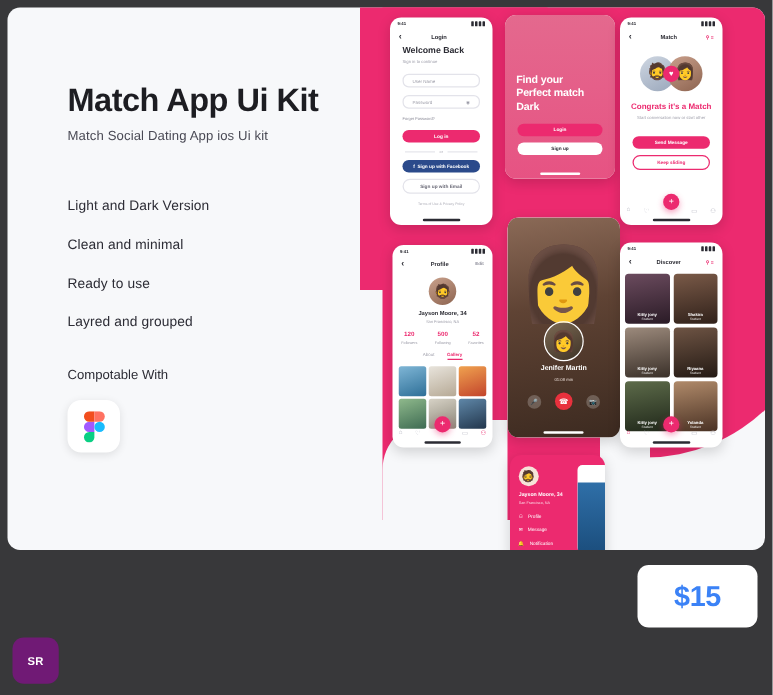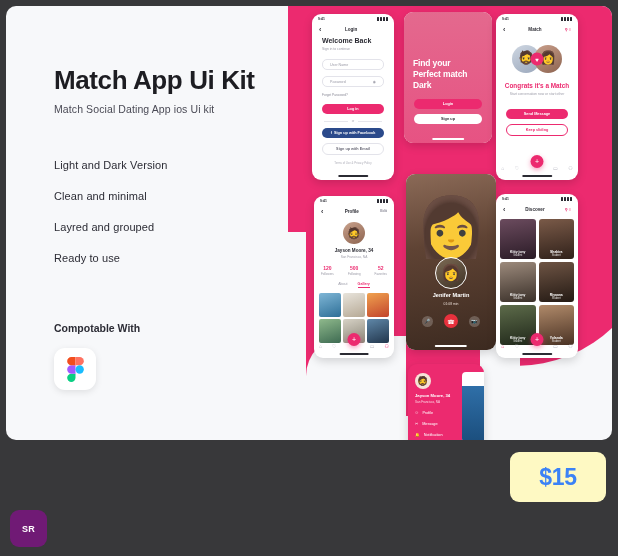--- a/index.html
+++ b/index.html
@@ -48,21 +48,21 @@
   }
 
   
   .info{position:absolute;left:48px;top:60px;width:230px;}
   .kit-title{
     font-size:26px;font-weight:bold;color:#1d1d22;letter-spacing:-0.4px;
     margin:0 0 8px 0;line-height:1.1;
   }
   .kit-sub{font-size:10.5px;color:#4a4a55;margin:0 0 44px 0;letter-spacing:.1px;}
   .feat{font-size:11px;color:#2c2c35;margin-bottom:19px;letter-spacing:.1px;}
-  .compat-label{font-size:10.5px;color:#2c2c35;margin-top:58px;margin-bottom:14px;font-weight:bold;}
+  .compat-label{font-size:10.5px;color:#2c2c35;margin-top:30px;margin-bottom:14px;}
   .figma-box{
     width:42px;height:42px;background:#fff;border-radius:11px;
     box-shadow:0 2px 7px rgba(0,0,0,.10);position:relative;
   }
   .figma-glyph{position:absolute;left:13px;top:9px;width:17px;height:25px;}
 
   
   .phone{
     position:absolute;background:#ffffff;border-radius:9px;overflow:hidden;
     box-shadow:0 3px 10px rgba(0,0,0,.16);
@@ -224,21 +224,21 @@
   .dr-peek .strip{position:absolute;left:0;right:0;top:14px;bottom:0;
     background:linear-gradient(180deg,#2f6fa8,#1b4e7d);}
 
   
   .meta-title{
     position:absolute;left:10px;top:457px;font-size:23px;font-weight:bold;
     color:#ffffff;letter-spacing:-.3px;
   }
   .price{
     position:absolute;right:12px;top:452px;width:96px;height:50px;
-    background:#fef9c3;border-radius:9px;display:flex;align-items:center;
+    background:#ffffff;border-radius:9px;display:flex;align-items:center;
     justify-content:center;
   }
   .price span{font-size:23px;font-weight:bold;color:#3b82f6;letter-spacing:-.3px;}
   .author-row{
     position:absolute;left:10px;top:510px;display:flex;align-items:center;gap:14px;
   }
   .sr-av{
     width:37px;height:37px;border-radius:9px;background:#701a75;
     display:flex;align-items:center;justify-content:center;
     font-size:9px;font-weight:bold;color:#fff;letter-spacing:.3px;
@@ -260,22 +260,22 @@
     <div class="pink-mid"></div>
     <div class="white-notch"></div>
     <div class="white-notch2"></div>
 
     <div class="info">
       <div class="kit-title">Match App Ui Kit</div>
       <div class="kit-sub">Match  Social Dating App ios Ui kit</div>
 
       <div class="feat">Light and Dark Version</div>
       <div class="feat">Clean and minimal</div>
+      <div class="feat">Ready to use</div>
       <div class="feat">Layred and grouped</div>
-      <div class="feat">Ready to use</div>
 
       <div class="compat-label">Compotable With</div>
       <div class="figma-box">
         <svg class="figma-glyph" viewBox="0 0 38 57">
           <path d="M9.5 57a9.5 9.5 0 009.5-9.5V38H9.5a9.5 9.5 0 000 19z" fill="#0acf83"></path>
           <path d="M0 28.5A9.5 9.5 0 019.5 19H19v19H9.5A9.5 9.5 0 010 28.5z" fill="#a259ff"></path>
           <path d="M0 9.5A9.5 9.5 0 019.5 0H19v19H9.5A9.5 9.5 0 010 9.5z" fill="#f24e1e"></path>
           <path d="M19 0h9.5a9.5 9.5 0 010 19H19V0z" fill="#ff7262"></path>
           <path d="M38 28.5A9.5 9.5 0 1119 28.5a9.5 9.5 0 0119 0z" fill="#1abcfe"></path>
         </svg>

